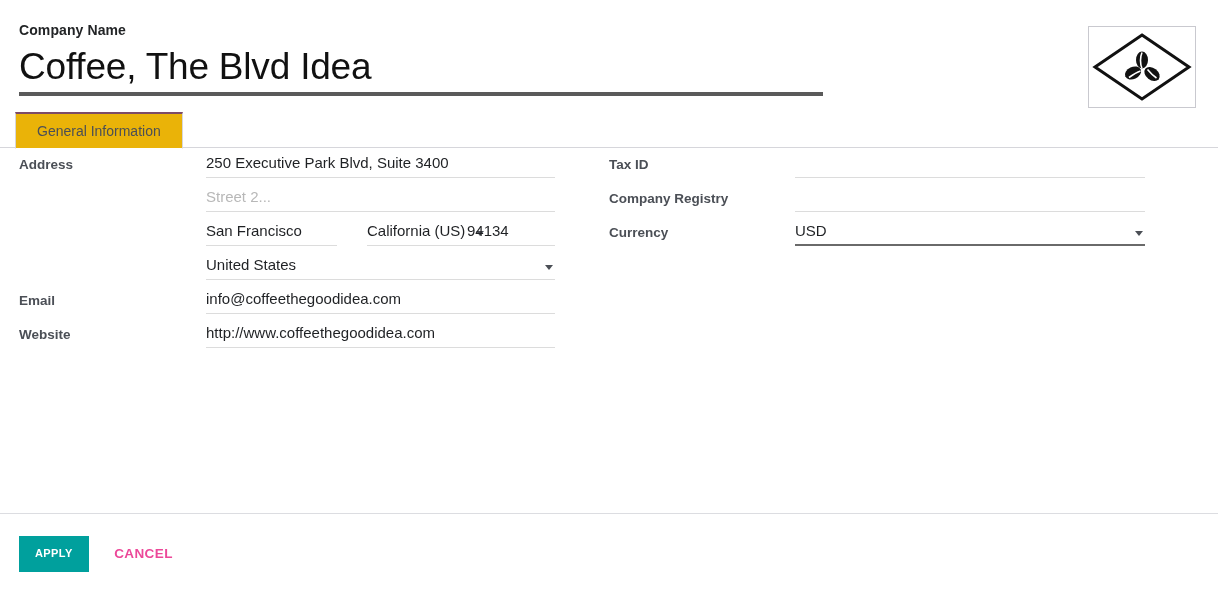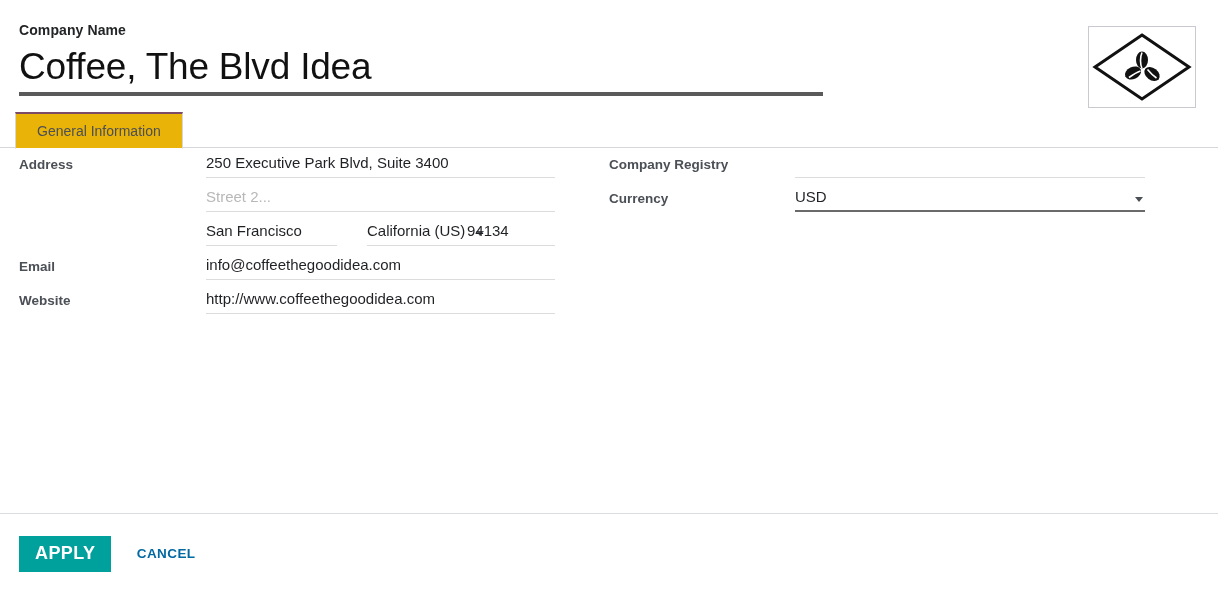--- a/index.html
+++ b/index.html
@@ -161,34 +161,34 @@
   }
   .footer {
     position: absolute;
     left: 19px;
     top: 536px;
   }
   .btn-apply {
     display: inline-block;
     background: #00a09d;
     color: #ffffff;
-    font-size: 18px;
+    font-size: 11px;
     font-weight: bold;
     letter-spacing: 0.4px;
     padding: 10px 16px 11px 16px;
     border: none;
     line-height: 15px;
     vertical-align: middle;
     cursor: pointer;
     font-family: "Liberation Sans", sans-serif;
   }
   .btn-cancel {
     display: inline-block;
     background: transparent;
-    color: #0369a1;
+    color: #ec4899;
     font-size: 13.5px;
     font-weight: bold;
     letter-spacing: 0.4px;
     padding: 10px 12px 11px 12px;
     margin-left: 9px;
     border: none;
     line-height: 15px;
     vertical-align: middle;
     cursor: pointer;
     font-family: "Liberation Sans", sans-serif;
@@ -241,36 +241,46 @@
 
     <div class="row">
       <div class="fld f-city">San Francisco</div>
       <div class="fld f-state">
         <span>California (US)</span>
         <span class="caret"></span>
       </div>
       <div class="fld f-zip">94134</div>
     </div>
 
+    <div class="row">
+      <div class="fld">
+        <span>United States</span>
+        <span class="caret"></span>
+      </div>
+    </div>
 
 
     <div class="row">
       <div class="lbl">Email</div>
       <div class="fld">info@coffeethegoodidea.com</div>
     </div>
 
     <div class="row">
       <div class="lbl">Website</div>
       <div class="fld">http://www.coffeethegoodidea.com</div>
     </div>
 
   </div>
 
   <div class="col col-right">
 
+    <div class="row">
+      <div class="lbl">Tax ID</div>
+      <div class="fld"></div>
+    </div>
 
     <div class="row">
       <div class="lbl">Company Registry</div>
       <div class="fld"></div>
     </div>
 
     <div class="row">
       <div class="lbl">Currency</div>
       <div class="fld focused">
         <span>USD</span>

